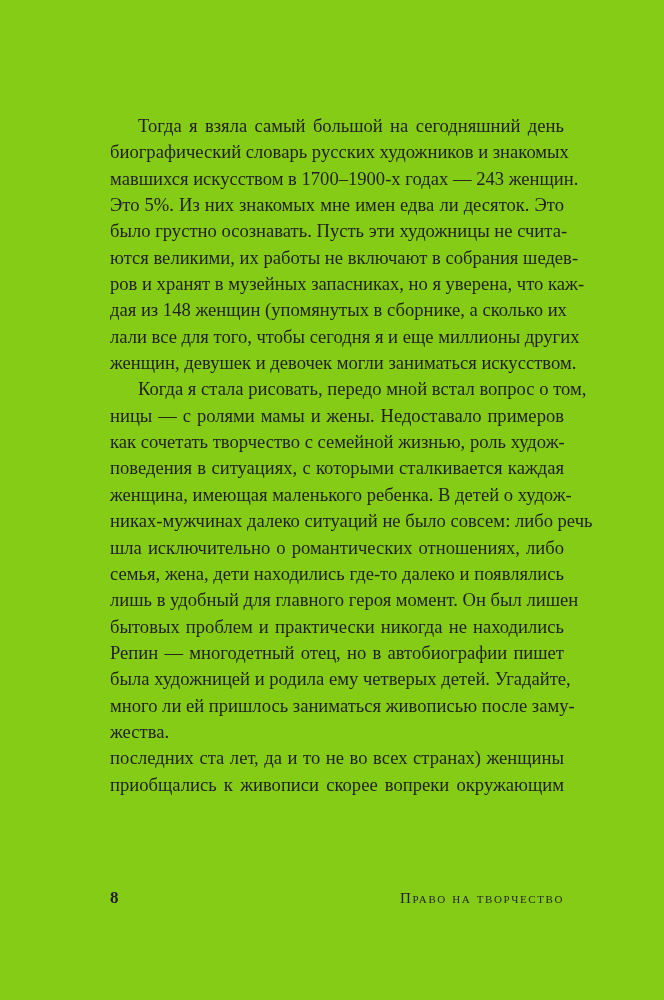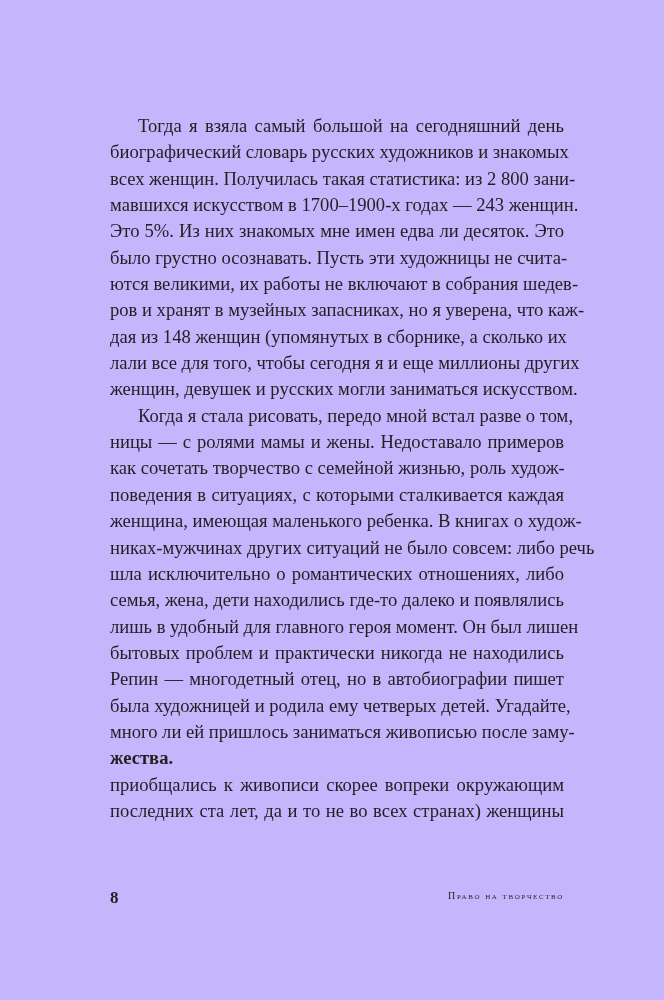--- a/index.html
+++ b/index.html
@@ -1,79 +1,78 @@
 <!DOCTYPE html>
 <html><head>
 <meta charset="utf-8">
 <style>
   html, body { margin: 0; padding: 0; background: #ffffff; }
   body { width: 664px; height: 1000px; position: relative; overflow: hidden; }
   .page {
-    position: absolute; left: 0; top: 0; width: 664px; height: 1000px; background: #c4b5fd;
+    position: absolute; left: 0; top: 0; width: 664px; height: 1000px; background: #84cc16;
   }
   .text-block {
     position: absolute; left: 110px; top: 113px; width: 454px;
     font-family: "DejaVu Serif", "Liberation Serif", serif;
     color: #231f20;
   }
   .line {
     display: block; height: 26.35px; line-height: 26.35px;
     font-family: "Liberation Serif", serif;
     font-size: 18.6px;
     white-space: nowrap;
     text-align: justify; text-align-last: justify;
   }
   .line.indent { padding-left: 28px; }
-  .line.last { text-align-last: left; font-weight: bold; }
+  .line.last { text-align-last: left; }
   .footer {
     position: absolute; left: 110px; top: 888px; width: 454px; height: 24px;
     font-family: "Liberation Serif", serif; color: #231f20;
   }
   .page-number {
     position: absolute; left: 0; top: 0; font-weight: bold; font-size: 17px;
   }
   .running-title {
-    position: absolute; right: 0; top: 2px; font-size: 10px;
+    position: absolute; right: 0; top: 2px; font-size: 15px;
     font-variant: small-caps; letter-spacing: 1.6px; margin-left: 7px;
   }
 </style>
 </head>
 <body>
 
 <div class="page">
   <div class="text-block">
 
     <span class="line indent">Тогда я взяла самый большой на сегодняшний день</span>
     <span class="line">биографический словарь русских художников и знакомых</span>
-    <span class="line">всех женщин. Получилась такая статистика: из 2 800 зани-</span>
     <span class="line">мавшихся искусством в 1700–1900-х годах — 243 женщин.</span>
     <span class="line">Это 5%. Из них знакомых мне имен едва ли десяток. Это</span>
     <span class="line">было грустно осознавать. Пусть эти художницы не счита-</span>
     <span class="line">ются великими, их работы не включают в собрания шедев-</span>
     <span class="line">ров и хранят в музейных запасниках, но я уверена, что каж-</span>
     <span class="line">дая из 148 женщин (упомянутых в сборнике, а сколько их</span>
     <span class="line">лали все для того, чтобы сегодня я и еще миллионы других</span>
-    <span class="line">женщин, девушек и русских могли заниматься искусством.</span>
+    <span class="line">женщин, девушек и девочек могли заниматься искусством.</span>
 
-    <span class="line indent">Когда я стала рисовать, передо мной встал разве о том,</span>
+    <span class="line indent">Когда я стала рисовать, передо мной встал вопрос о том,</span>
     <span class="line">ницы — с ролями мамы и жены. Недоставало примеров</span>
     <span class="line">как сочетать творчество с семейной жизнью, роль худож-</span>
     <span class="line">поведения в ситуациях, с которыми сталкивается каждая</span>
-    <span class="line">женщина, имеющая маленького ребенка. В книгах о худож-</span>
-    <span class="line">никах-мужчинах других ситуаций не было совсем: либо речь</span>
+    <span class="line">женщина, имеющая маленького ребенка. В детей о худож-</span>
+    <span class="line">никах-мужчинах далеко ситуаций не было совсем: либо речь</span>
     <span class="line">шла исключительно о романтических отношениях, либо</span>
     <span class="line">семья, жена, дети находились где-то далеко и появлялись</span>
     <span class="line">лишь в удобный для главного героя момент. Он был лишен</span>
     <span class="line">бытовых проблем и практически никогда не находились</span>
     <span class="line">Репин — многодетный отец, но в автобиографии пишет</span>
     <span class="line">была художницей и родила ему четверых детей. Угадайте,</span>
     <span class="line">много ли ей пришлось заниматься живописью после заму-</span>
     <span class="line last">жества.</span>
 
+    <span class="line">последних ста лет, да и то не во всех странах) женщины</span>
     <span class="line">приобщались к живописи скорее вопреки окружающим</span>
-    <span class="line">последних ста лет, да и то не во всех странах) женщины</span>
   </div>
 
   <div class="footer">
     <span class="page-number">8</span>
     <span class="running-title">Право на творчество</span>
   </div>
 </div>
 
 </body></html>

